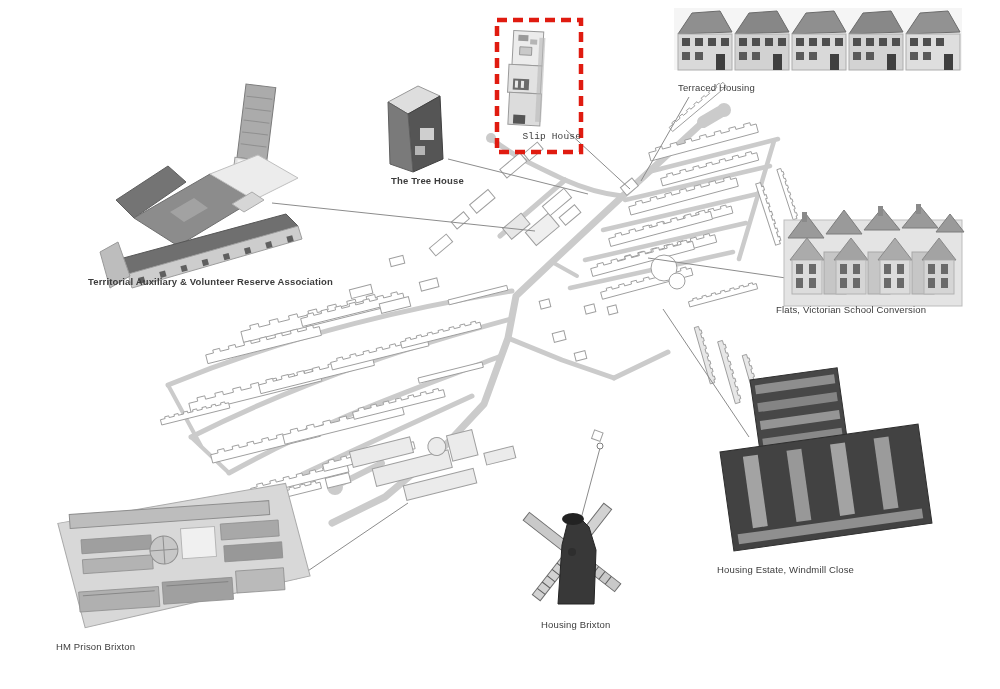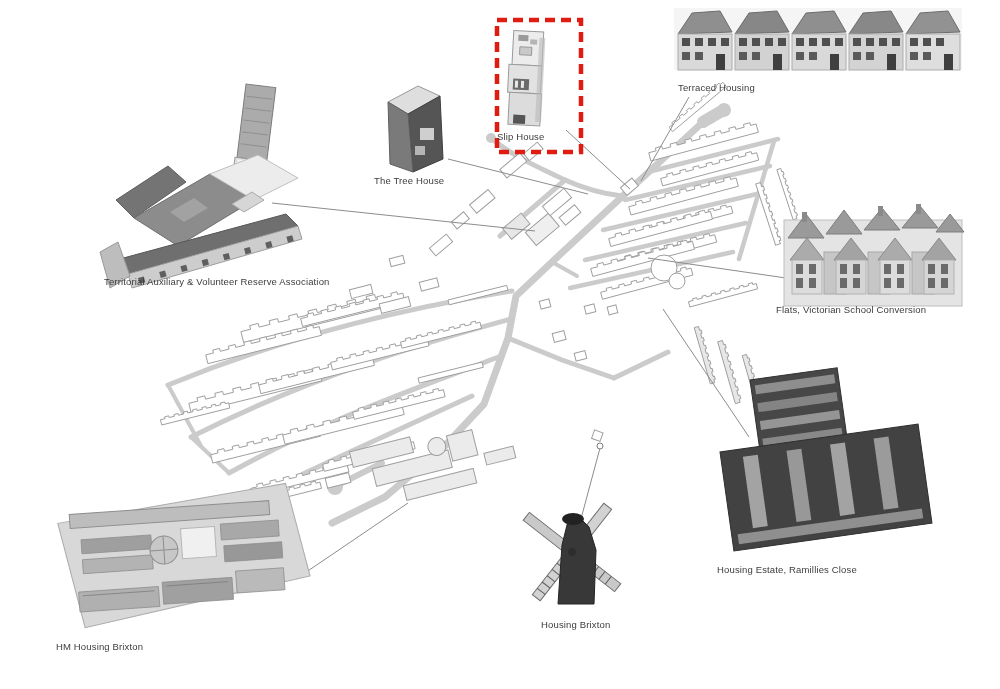--- a/index.html
+++ b/index.html
@@ -12,21 +12,21 @@
   html,body{margin:0;padding:0;background:#ffffff;}
   .canvas{
     position:relative;width:1000px;height:689px;background:#fff;overflow:hidden;
     font-family:"Liberation Sans",sans-serif;
   }
   .canvas svg{position:absolute;left:0;top:0;}
   .map-label{
     position:absolute;font-size:9.5px;line-height:11px;color:var(--label_text);
     white-space:nowrap;letter-spacing:.15px;
   }
-  .map-label.center{text-align:left;}
+  .map-label.center{text-align:right;font-family:Liberation Mono, monospace;}
 </style>
 </head>
 <body>
 
 <div class="canvas">
 
 <svg width="1000" height="689" viewBox="0 0 1000 689">
   <defs>
     <path id="rowT" vector-effect="non-scaling-stroke" d="M0,12 V3 H8 V0 h7 v3 h9 v-3 h7 v3 h9 v-3 h7 v3 h9 v-3 h7 v3 h9 v-3 h7 v3 h9 v-3 h7 v3 h9 v-3 h7 v3 h6 V12 Z"></path>
     <path id="rowP" vector-effect="non-scaling-stroke" d="M0,0 H110 V9 H0 Z"></path>
@@ -401,27 +401,27 @@
     <rect x="24" y="96" width="80" height="20" fill="#b0b0b0" stroke="#8e8e8e" stroke-width="0.8"></rect>
     <rect x="108" y="92" width="70" height="22" fill="#a0a0a0" stroke="#8e8e8e" stroke-width="0.8"></rect>
     <rect x="182" y="86" width="48" height="22" fill="#bababa" stroke="#8e8e8e" stroke-width="0.8"></rect>
     <line x1="28" y1="100" x2="100" y2="100" stroke="#777777" stroke-width="0.7"></line>
     <line x1="112" y1="96" x2="174" y2="96" stroke="#777777" stroke-width="0.7"></line>
   </g>
 </svg>
 
 <div class="map-label center" style="left:497px;top:131px;width:84px;">Slip House</div>
 
-<div class="map-label" style="left:374px;top:175px;">The Tree House</div>
+<div class="map-label" style="left:391px;top:175px;font-weight:bold;">The Tree House</div>
 
 <div class="map-label" style="left:678px;top:82px;text-align:center;">Terraced Housing</div>
 
-<div class="map-label" style="left:104px;top:276px;">Territorial Auxiliary &amp; Volunteer Reserve Association</div>
+<div class="map-label" style="left:88px;top:276px;font-weight:bold;">Territorial Auxiliary &amp; Volunteer Reserve Association</div>
 
 <div class="map-label" style="left:776px;top:304px;">Flats, Victorian School Conversion</div>
 
-<div class="map-label" style="left:717px;top:564px;">Housing Estate, Ramillies Close</div>
+<div class="map-label" style="left:717px;top:564px;">Housing Estate, Windmill Close</div>
 
 <div class="map-label" style="left:541px;top:619px;">Housing Brixton</div>
 
-<div class="map-label" style="left:56px;top:641px;">HM Housing Brixton</div>
+<div class="map-label" style="left:56px;top:641px;">HM Prison Brixton</div>
 
 </div>
 
 </body></html>

